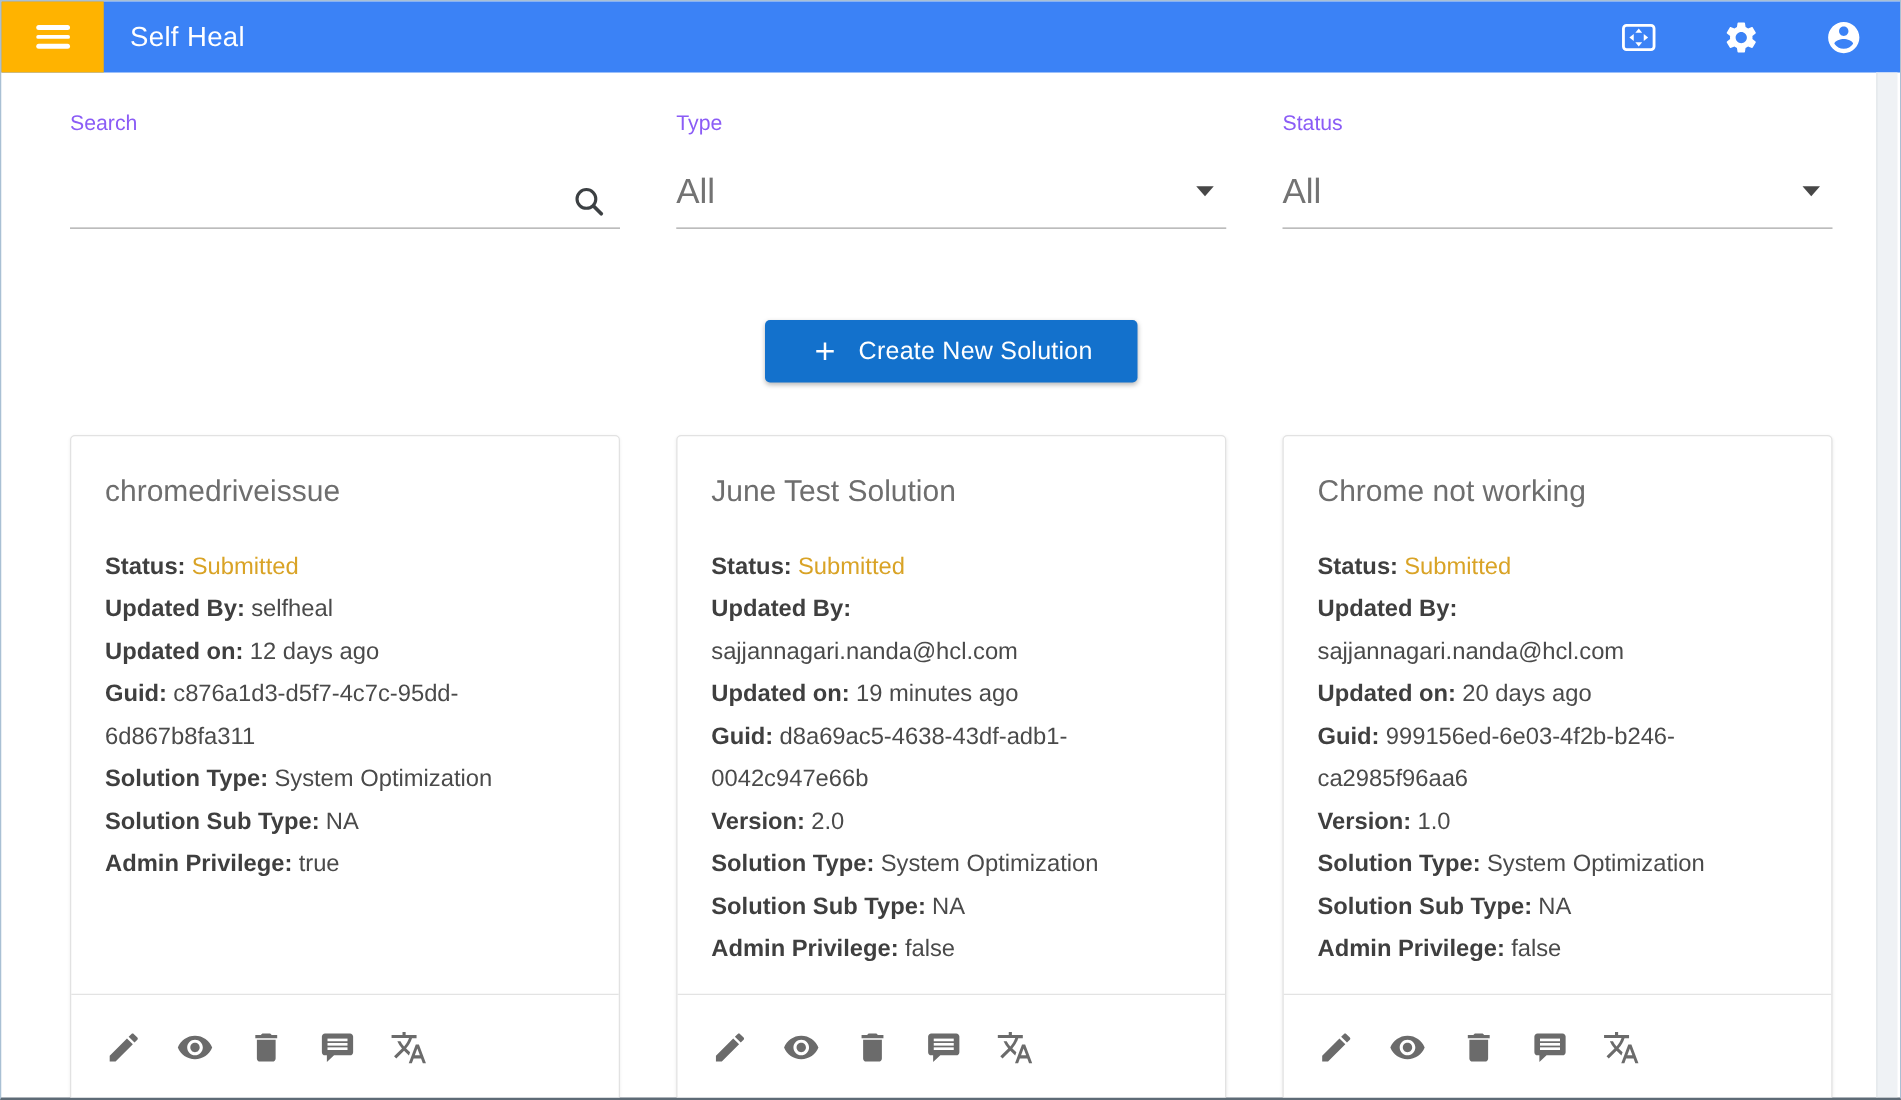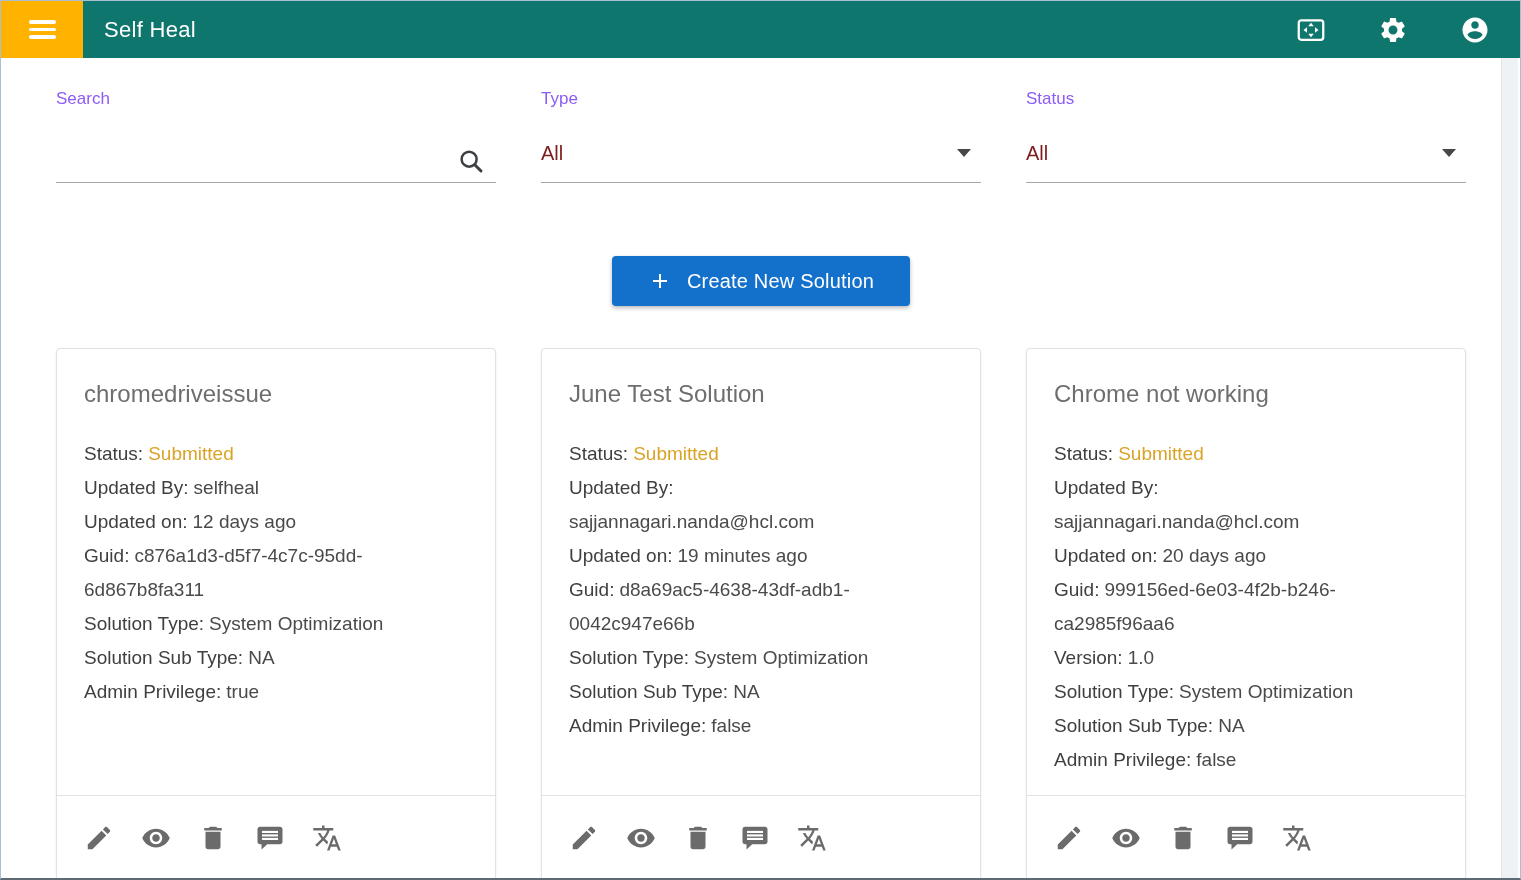--- a/index.html
+++ b/index.html
@@ -4,55 +4,55 @@
 <style>
   html,body { margin:0; padding:0; background:#fff; }
   .window {
     width:1521px; height:880px; box-sizing:border-box; position:relative;
     overflow:hidden; background:#ffffff;
     border:1px solid #A9C0D4; border-bottom:2px solid #5E6B76;
     font-family:"Liberation Sans", sans-serif;
   }
 
   
-  .appbar { height:57px; background:#0f766e; display:flex; align-items:center; }
+  .appbar { height:57px; background:#3b82f6; display:flex; align-items:center; }
   .menu-btn { width:82px; height:57px; background:#FFB300; border:none; padding:0;
     display:flex; align-items:center; justify-content:center; cursor:pointer; flex:0 0 auto; }
   .menu-bars span { display:block; width:27px; height:3.5px; background:#fff; border-radius:2px; margin:4px 0; }
   .app-title { color:#fff; font-size:22px; font-weight:400; margin-left:21px; letter-spacing:.3px; }
   .header-actions { margin-left:auto; display:flex; align-items:center; gap:52px; padding-right:30px; }
   .hbtn { width:30px; height:30px; background:none; border:none; padding:0; cursor:pointer; display:flex; }
   .hbtn svg { width:30px; height:30px; }
 
   
   .main { padding-left:55px; width:1410px; padding-top:31px; }
 
   .filters { display:grid; grid-template-columns:440px 440px 440px; column-gap:45px; }
   .filter-label { font-size:17px; color:#8b5cf6; line-height:20px; }
   .filter-control { position:relative; margin-top:30px; height:44px; border-bottom:1px solid #A6A6A6; box-sizing:border-box; }
-  .filter-value { font-size:20px; color:#7f1d1d; line-height:28px; }
+  .filter-value { font-size:28px; color:#737373; line-height:28px; }
   .search-input { border:none; outline:none; background:transparent; font-size:20px; color:#2f2f2f;
     width:380px; height:28px; padding:0; font-family:inherit; }
   .search-glyph { position:absolute; right:10px; bottom:6px; width:30px; height:30px; }
   .dd-arrow { position:absolute; right:10px; top:10px; width:0; height:0;
     border-left:7.5px solid transparent; border-right:7.5px solid transparent; border-top:8px solid #474747; }
 
   .create-row { margin-top:73px; display:flex; justify-content:center;align-items:center; }
   .create-btn { height:50px; padding:0 36px; background:#1371CC; color:#fff; border:none; border-radius:4px;
     font-size:20px; font-family:inherit; letter-spacing:.2px; display:flex; align-items:center; gap:15px;
     box-shadow:0 2px 4px rgba(0,0,0,.28); cursor:pointer; }
   .create-btn svg { width:24px; height:24px; }
 
   
   .cards { display:grid; grid-template-columns:repeat(3,440px); column-gap:45px; margin-top:42px; }
   .card { height:533px; background:#fff; border:1px solid #E2E2E2; border-radius:4px;
     box-shadow:0 1px 3px rgba(0,0,0,.07); box-sizing:border-box; display:flex; flex-direction:column; }
   .card-title { font-size:24px; color:#6E6E6E; line-height:30px; margin:30px 27px 0; }
   .card-fields { margin:28px 27px 0; font-size:19px; line-height:34px; color:#4A4A4A; overflow-wrap:break-word; }
-  .flabel { font-weight:normal; color:#3F3F3F; margin-right:5px;text-align:right; }
+  .flabel { font-weight:bold; color:#3F3F3F; margin-right:5px;text-align:right; }
   .fvalue.highlight { color:#D9A326; }
   .fvalue.own-line { display:block; }
   .card-footer { margin-top:auto; height:84px; border-top:1px solid #E3E3E3;
     display:flex; align-items:center; padding-left:27px; gap:27px; }
   .icon-btn { width:30px; height:30px; background:none; border:none; padding:0; cursor:pointer; display:flex; }
   .icon-btn svg { width:30px; height:30px; }
 
   .scroll-track { position:absolute; top:57px; right:2px; width:16px; bottom:0;
     background:#EFF2F5; border-left:1px solid #E2E6EA; }
 </style>
@@ -180,20 +180,21 @@
     </div>
   </div>
 
   <div class="card">
     <div class="card-title">June Test Solution</div>
     <div class="card-fields">
             <div class="field"><span class="flabel">Status:</span><span class="fvalue highlight">Submitted</span></div>
             <div class="field"><span class="flabel">Updated By:</span><span class="fvalue own-line">sajjannagari.nanda@hcl.com</span></div>
             <div class="field"><span class="flabel">Updated on:</span><span class="fvalue">19 minutes ago</span></div>
             <div class="field"><span class="flabel">Guid:</span><span class="fvalue">d8a69ac5-4638-43df-adb1-0042c947e66b</span></div>
+            <div class="field"><span class="flabel">Version:</span><span class="fvalue">2.0</span></div>
             <div class="field"><span class="flabel">Solution Type:</span><span class="fvalue">System Optimization</span></div>
             <div class="field"><span class="flabel">Solution Sub Type:</span><span class="fvalue">NA</span></div>
             <div class="field"><span class="flabel">Admin Privilege:</span><span class="fvalue">false</span></div>
           </div>
     <div class="card-footer">
       <button class="icon-btn">
         <svg viewBox="0 0 24 24" fill="#6B6B6B">
           <path d="M3 17.25V21h3.75L17.81 9.94l-3.75-3.75L3 17.25zM20.71 7.04c.39-.39.39-1.02 0-1.41l-2.34-2.34c-.39-.39-1.02-.39-1.41 0l-1.83 1.83 3.75 3.75 1.83-1.83z"></path>
         </svg>
       </button>

